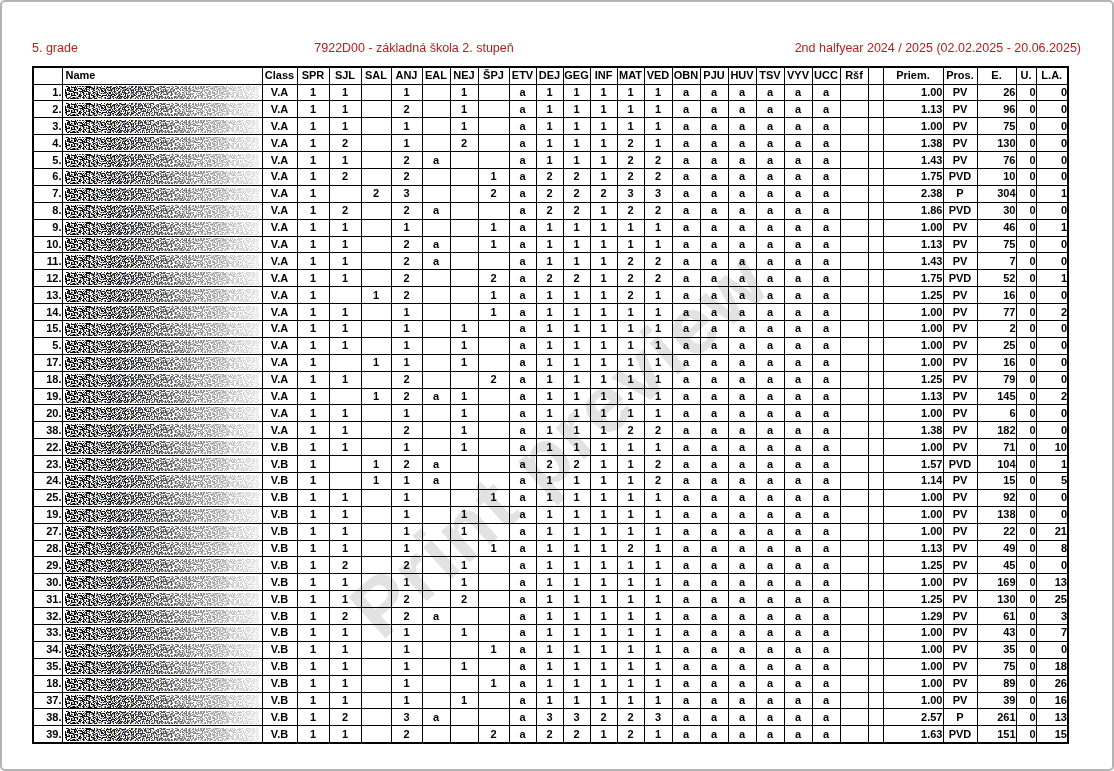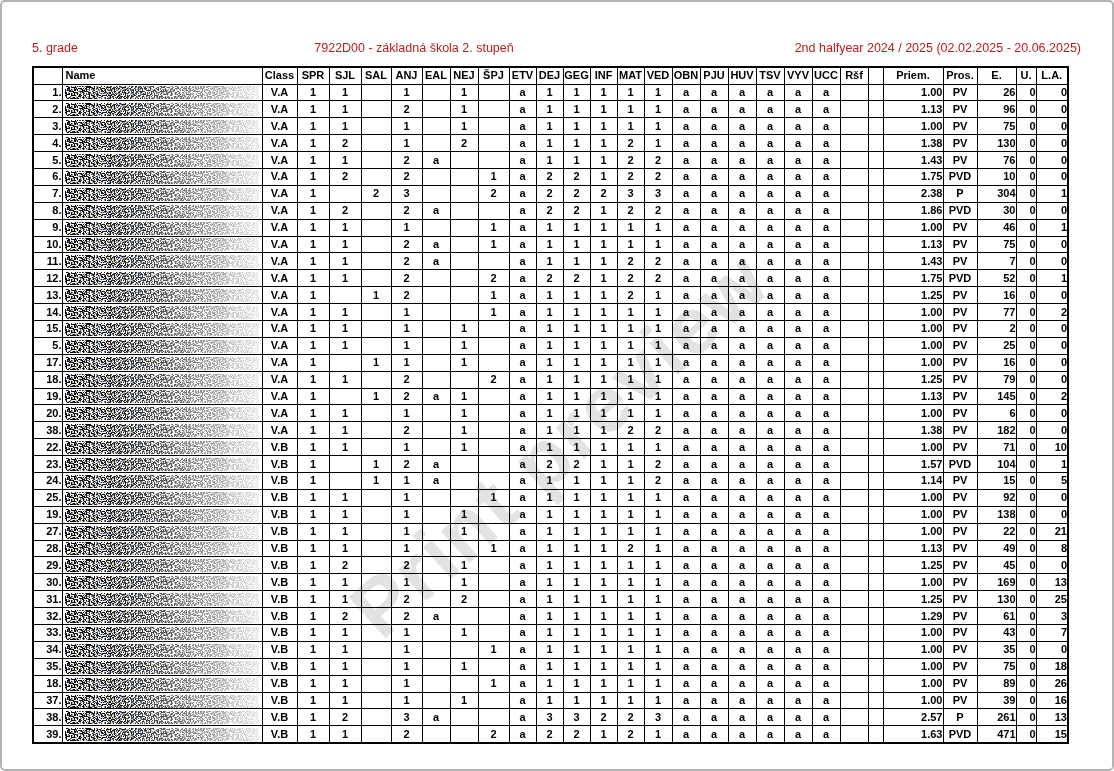--- a/index.html
+++ b/index.html
@@ -1548,18 +1548,18 @@
         <td class="c">a</td>
         <td class="c">a</td>
         <td class="c">a</td>
         <td class="c">a</td>
         <td class="c">a</td>
         <td class="c">a</td>
         <td class="c"></td>
         <td class="c"></td>
         <td class="r">1.63</td>
         <td class="c">PVD</td>
-        <td class="r">471</td>
+        <td class="r">151</td>
         <td class="r">0</td>
         <td class="r">15</td>
       </tr>
     </tbody>
 </table>
 
 </body></html>

